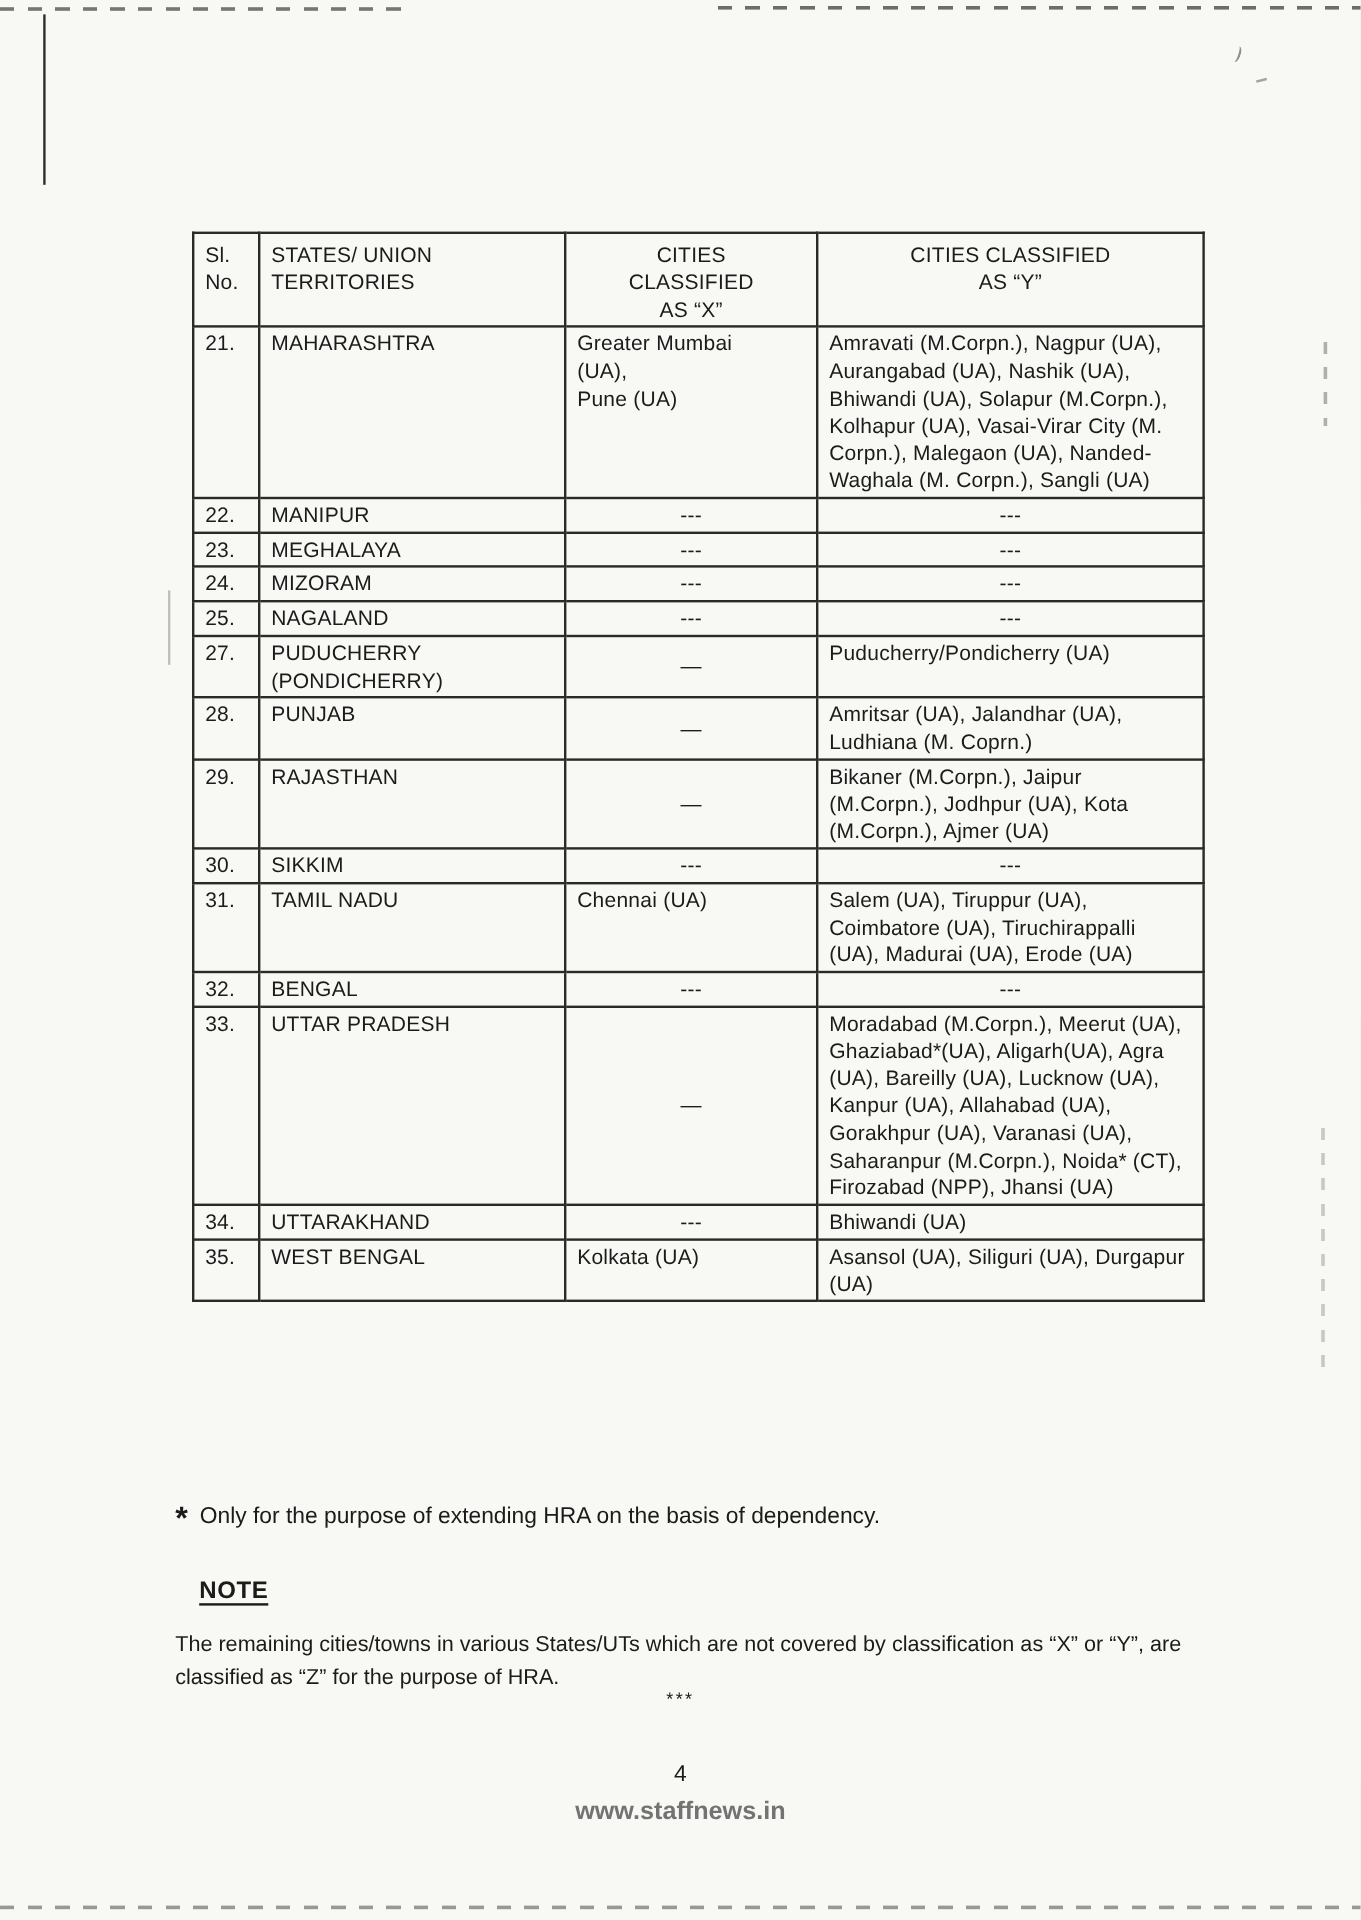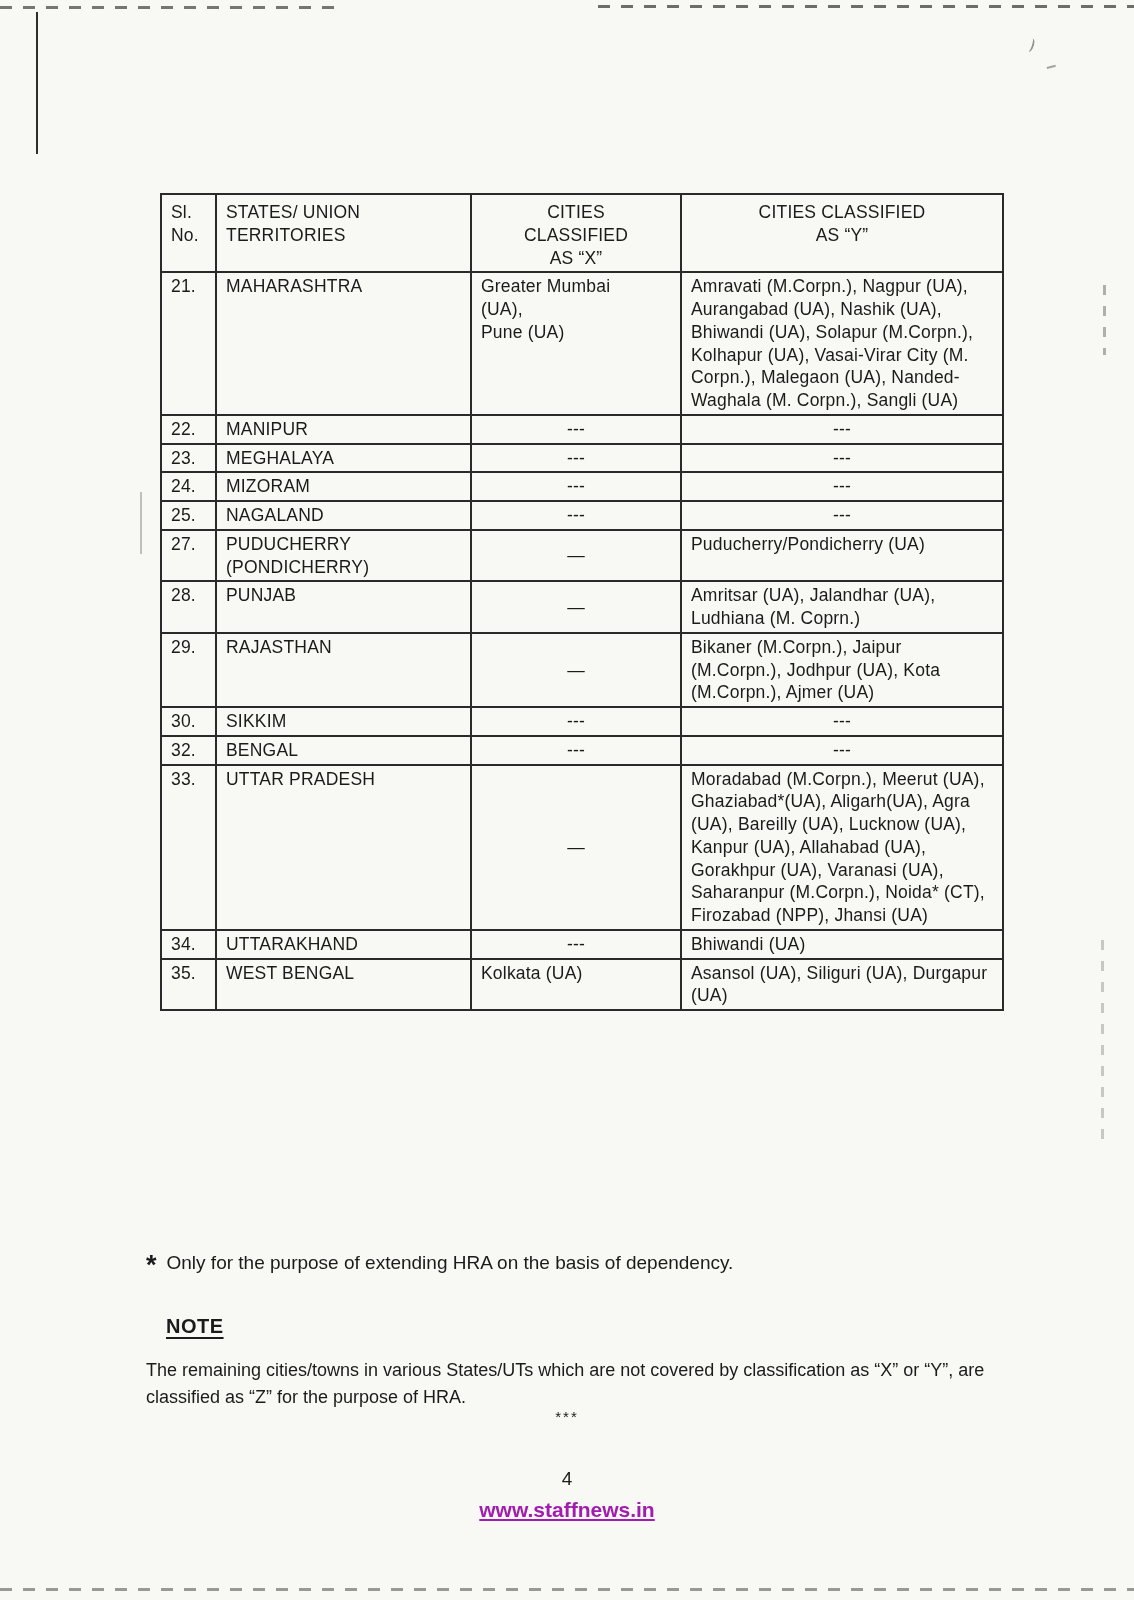--- a/index.html
+++ b/index.html
@@ -174,20 +174,26 @@
       <td class="col-y">Bikaner (M.Corpn.), Jaipur (M.Corpn.), Jodhpur (UA), Kota (M.Corpn.), Ajmer (UA)</td>
     </tr>
 
     <tr>
       <td class="col-no">30.</td>
       <td class="col-state">SIKKIM</td>
       <td class="col-x dash">---</td>
       <td class="col-y dash">---</td>
     </tr>
 
+    <tr>
+      <td class="col-no">31.</td>
+      <td class="col-state">TAMIL NADU</td>
+      <td class="col-x">Chennai (UA)</td>
+      <td class="col-y">Salem (UA), Tiruppur (UA), Coimbatore (UA), Tiruchirappalli (UA), Madurai (UA), Erode (UA)</td>
+    </tr>
 
     <tr>
       <td class="col-no">32.</td>
       <td class="col-state">BENGAL</td>
       <td class="col-x dash">---</td>
       <td class="col-y dash">---</td>
     </tr>
 
     <tr>
       <td class="col-no">33.</td>
@@ -214,15 +220,15 @@
 
   <div class="footnote">
     <span class="star">*</span><span>Only for the purpose of extending HRA on the basis of dependency.</span>
   </div>
 
   <div class="note-heading">NOTE</div>
   <div class="note-body">The remaining cities/towns in various States/UTs which are not covered by classification as “X” or “Y”, are classified as “Z” for the purpose of HRA.</div>
   <div class="stars">***</div>
 
   <div class="page-number">4</div>
-  <div class="watermark" style="color: #a21caf; text-decoration: underline;">www.staffnews.in</div>
+  <div class="watermark" style="color: #737373;">www.staffnews.in</div>
 
 </div>
 
 </body></html>

